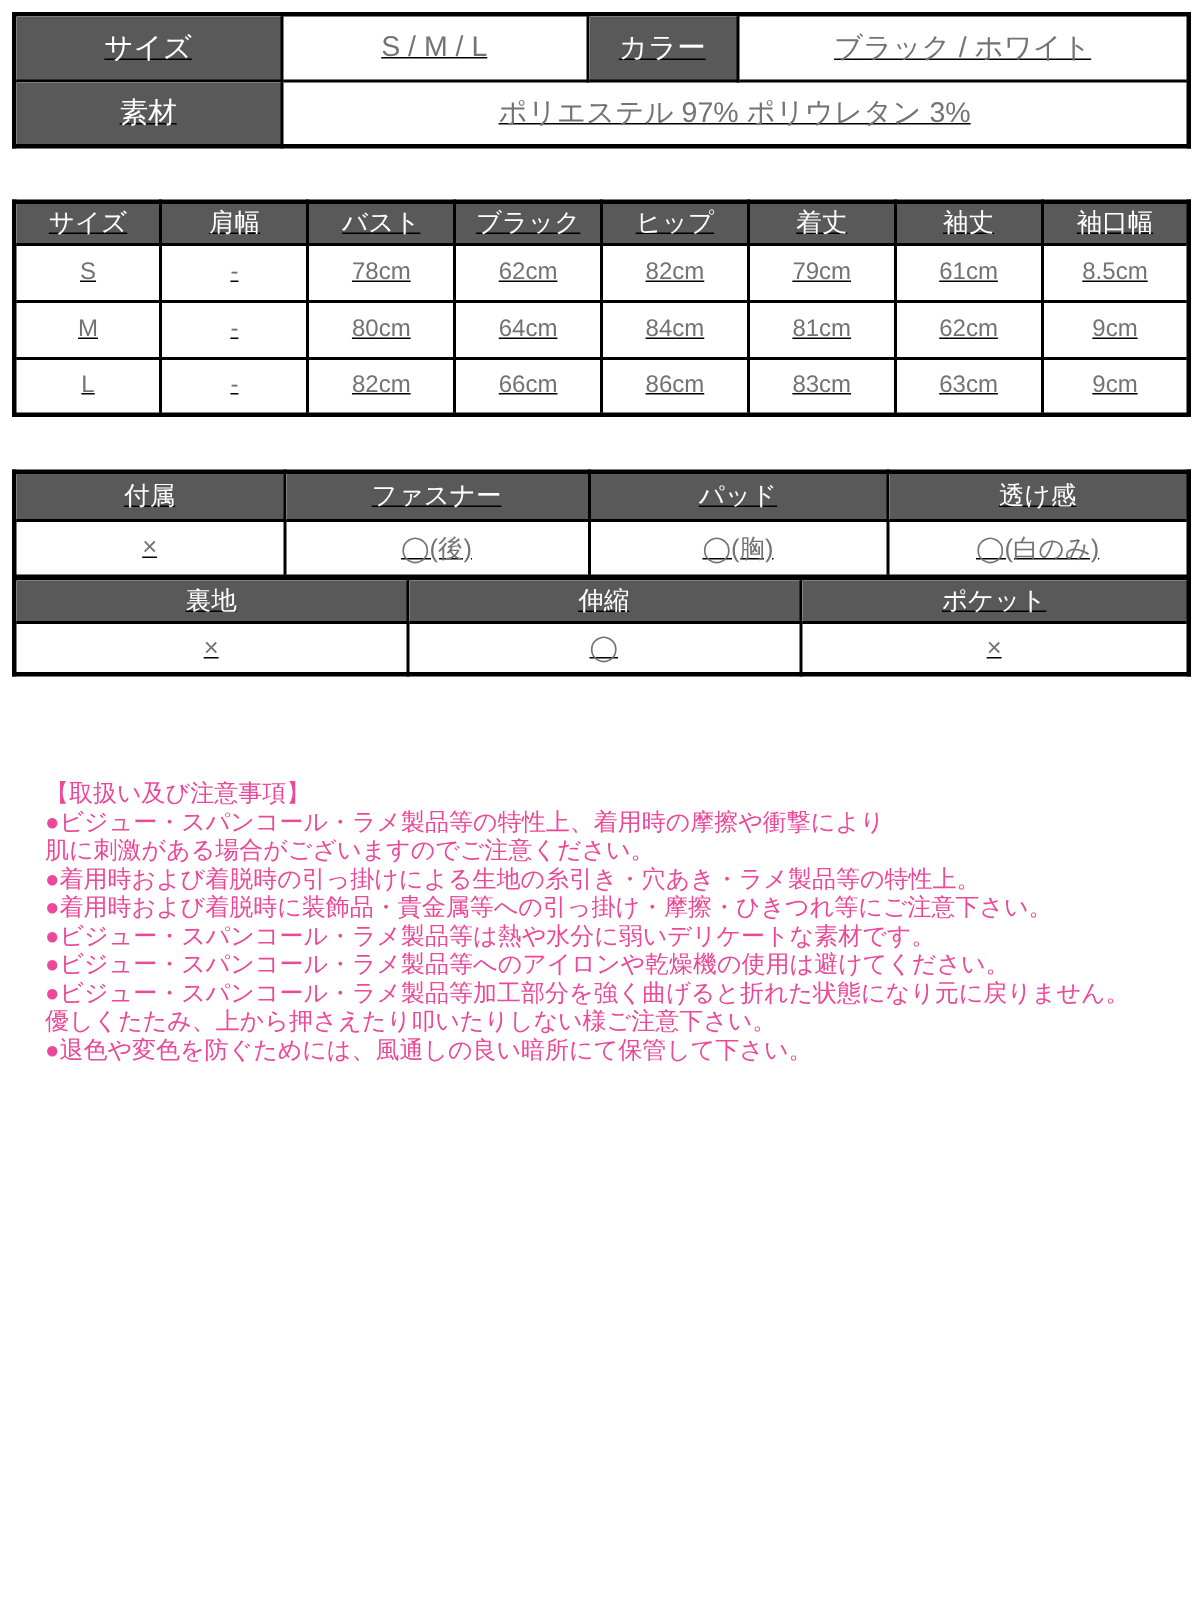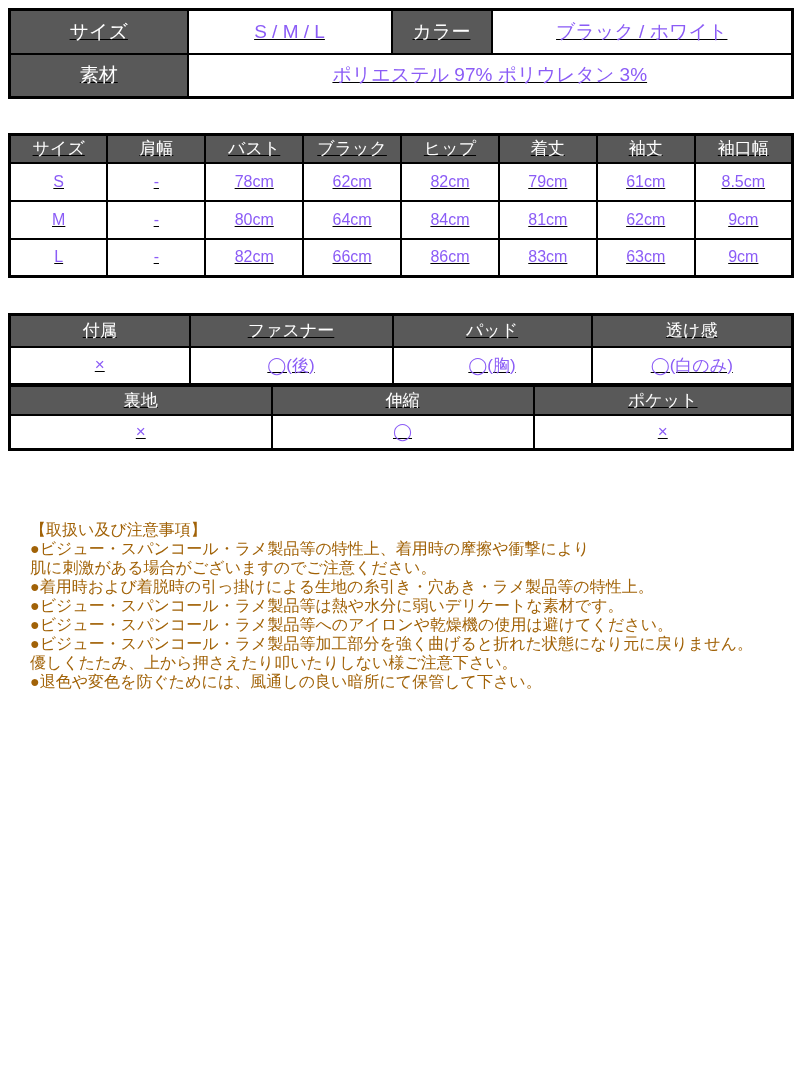--- a/index.html
+++ b/index.html
@@ -17,21 +17,21 @@
     border: 3px solid #000000;
     text-decoration: underline;
   }
   th, td {
     border: 2px solid #000000;
     text-align: center;
     vertical-align: middle;
     white-space: nowrap;
     overflow: hidden;
     font-weight: normal;
-    color: #8b5cf6;
+    color: #737373;
   }
   th.hd { background: #595959; color: #ffffff; }
 
   .tbl { position: absolute; left: 8px; }
 
   
   .t1 { top: 8px; width: 786px; }
   .t1 th, .t1 td { height: 44px; font-size: 19px; }
 
   
@@ -44,21 +44,21 @@
   .t3a { width: 786px; padding-left: 29px; }
   .t3a th { height: 32px; font-size: 17px; }
   .t3a td { height: 38px; font-size: 17px; }
   .t3b { width: 786px; margin-top: -2px; padding-left: 24px; }
   .t3b th { height: 29px; font-size: 17px; }
   .t3b td { height: 35px; font-size: 17px; }
 
   
   .care {
     position: absolute; left: 30px; top: 520px; width: 766px;
-    font-size: 16px; line-height: 19px; color: #a16207;
+    font-size: 16px; line-height: 19px; color: #ec4899;
     white-space: nowrap;
   }
   .care .line { height: 19px; }
 </style>
 </head>
 <body>
 
 <div class="sheet">
 
   <table class="tbl t1">
@@ -169,20 +169,21 @@
       </tr>
     </tbody>
       </table>
   </div>
 
   <div class="care">
     <div class="line">【取扱い及び注意事項】</div>
     <div class="line">●ビジュー・スパンコール・ラメ製品等の特性上、着用時の摩擦や衝撃により</div>
     <div class="line">肌に刺激がある場合がございますのでご注意ください。</div>
     <div class="line">●着用時および着脱時の引っ掛けによる生地の糸引き・穴あき・ラメ製品等の特性上。</div>
+    <div class="line">●着用時および着脱時に装飾品・貴金属等への引っ掛け・摩擦・ひきつれ等にご注意下さい。</div>
     <div class="line">●ビジュー・スパンコール・ラメ製品等は熱や水分に弱いデリケートな素材です。</div>
     <div class="line">●ビジュー・スパンコール・ラメ製品等へのアイロンや乾燥機の使用は避けてください。</div>
     <div class="line">●ビジュー・スパンコール・ラメ製品等加工部分を強く曲げると折れた状態になり元に戻りません。</div>
     <div class="line">優しくたたみ、上から押さえたり叩いたりしない様ご注意下さい。</div>
     <div class="line">●退色や変色を防ぐためには、風通しの良い暗所にて保管して下さい。</div>
   </div>
 
 </div>
 
 </body></html>

